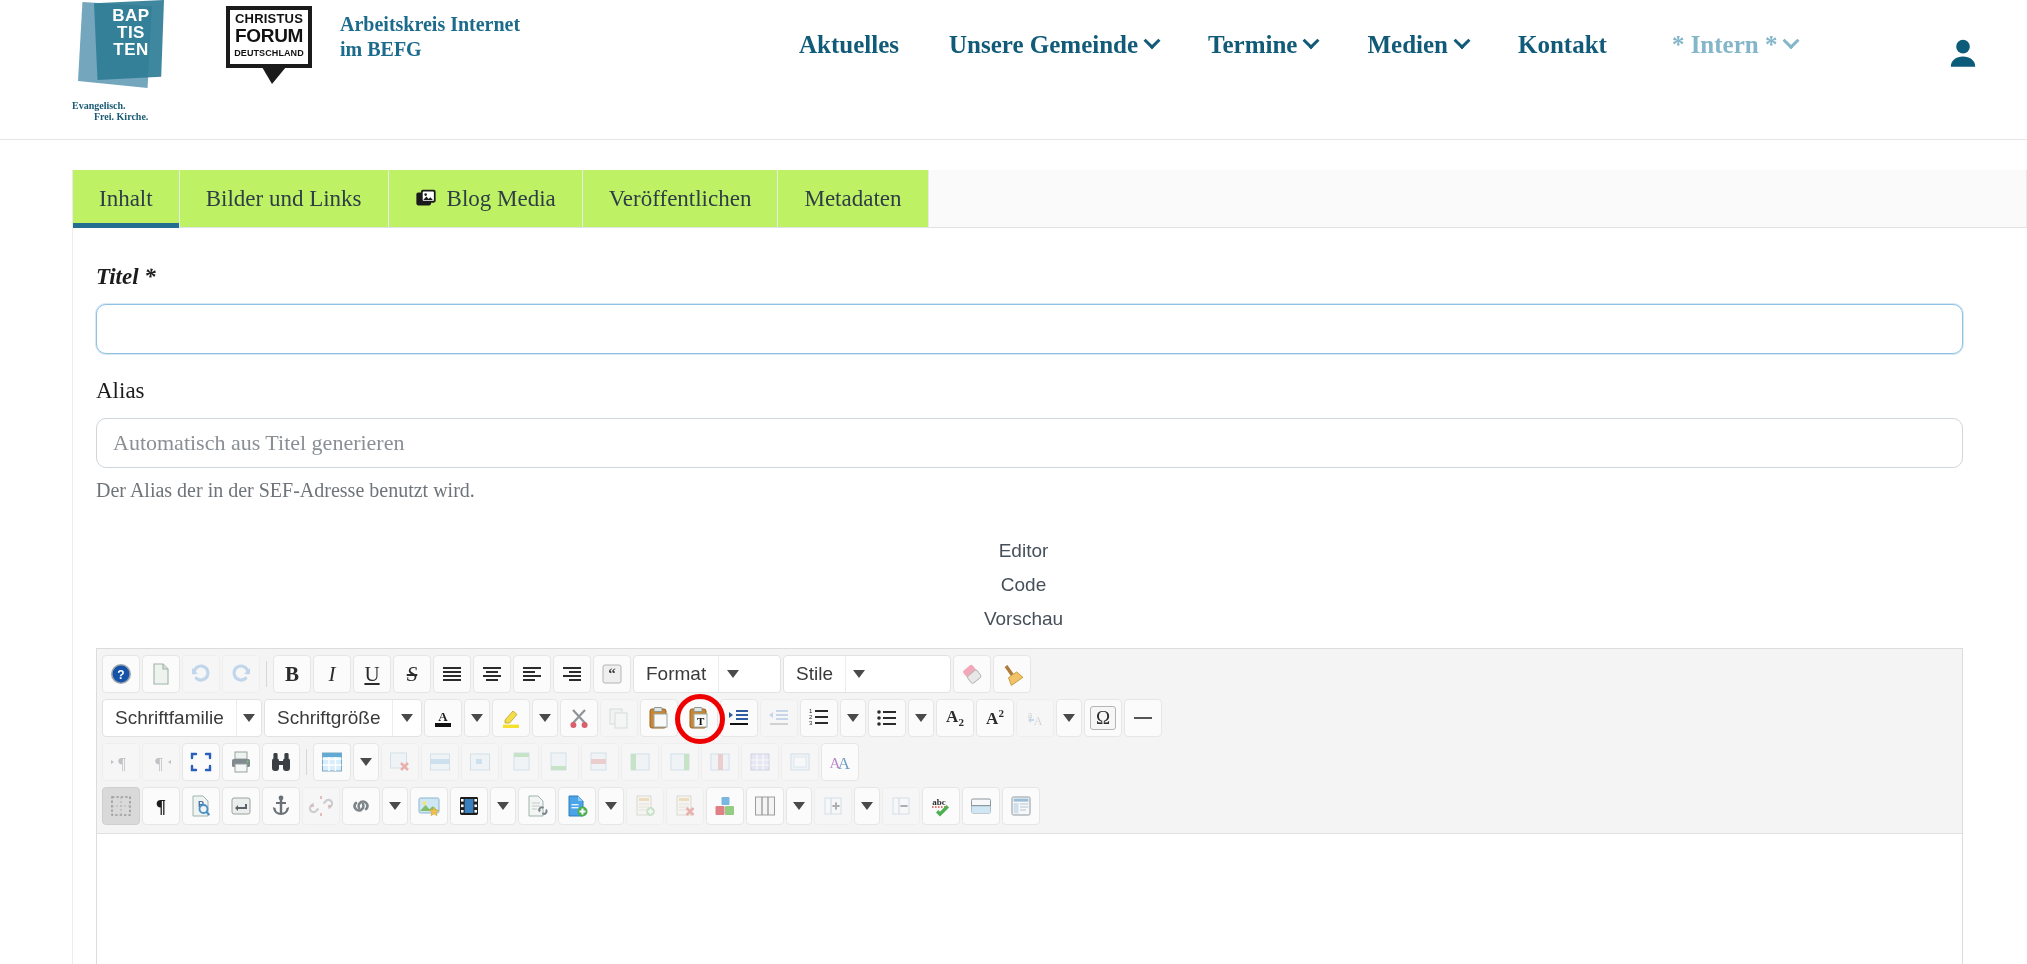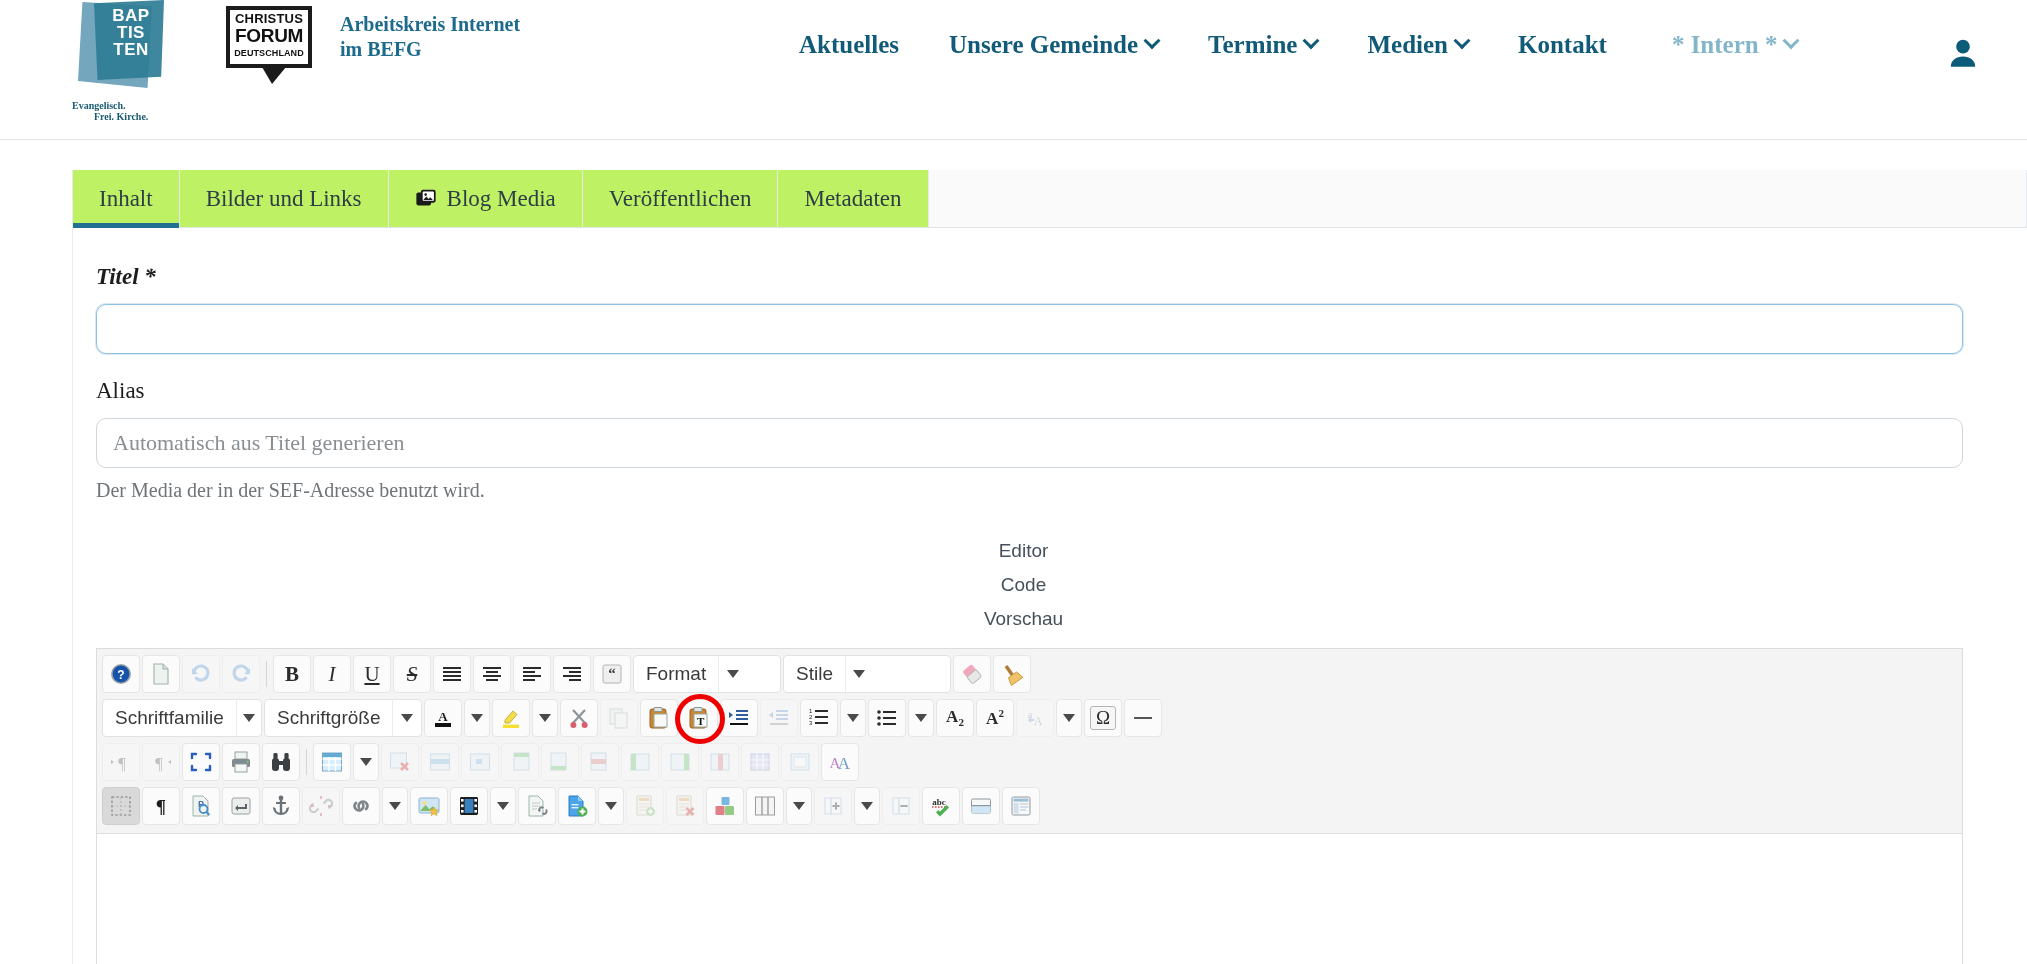--- a/index.html
+++ b/index.html
@@ -465,21 +465,21 @@
 <div class="form-area">
 
   <div class="field-block">
     <div class="field-label req">Titel *</div>
     <input class="text-input focused" type="text" value="" autofocus="" placeholder="" style="">
   </div>
 
   <div class="field-block">
     <div class="field-label">Alias</div>
     <input class="text-input" type="text" value="" placeholder="Automatisch aus Titel generieren" style="">
-    <div class="field-help">Der Media der in der SEF-Adresse benutzt wird.</div>
+    <div class="field-help">Der Alias der in der SEF-Adresse benutzt wird.</div>
   </div>
 
   <div class="editor-toggle">
     <button class="toggle-btn">Editor</button>
     <button class="toggle-btn">Code</button>
     <button class="toggle-btn">Vorschau</button>
   </div>
 
   <div class="mce-frame">
     <div class="mce-toolbars">

